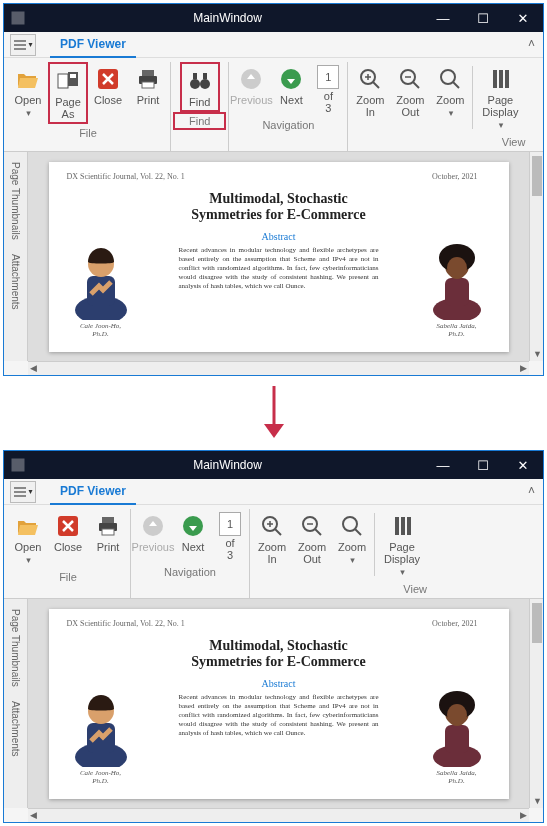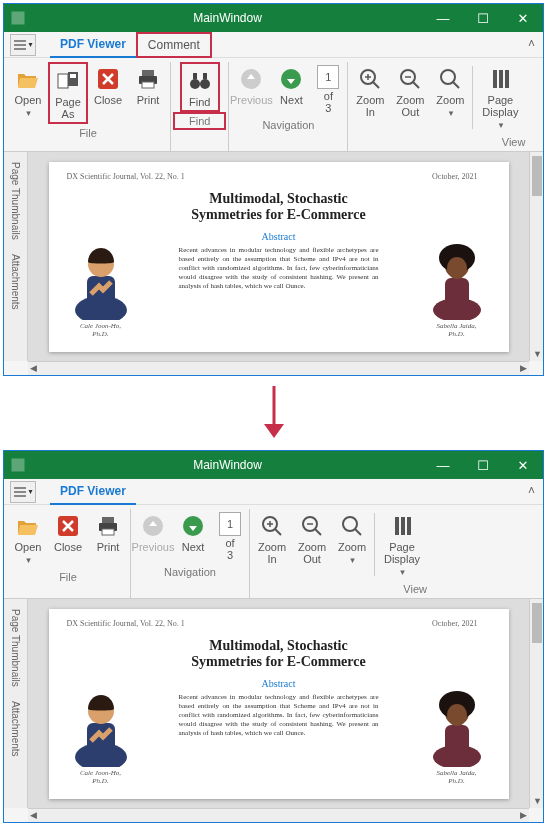--- a/index.html
+++ b/index.html
@@ -10,21 +10,21 @@
     padding: 3px;
     font-size: 12px;
     color: #333;
   }
   .app-window {
     border: 1px solid #197ad4;
     background: #f5f5f5;
     margin-bottom: 8px;
   }
   .titlebar {
-    background: #15803d;
+    background: #0f172a;
     height: 28px;
     display: flex;
     align-items: center;
     color: #fff;
     font-size: 12px;
   }
   .titlebar .icon-app { width: 28px; display:flex; align-items:center; justify-content:center;}
   .titlebar .title { flex: 1; text-align: center; }
   .win-btns { display: flex; }
   .win-btn { width: 40px; height: 28px; display:flex; align-items:center; justify-content:center; font-size:13px; }
@@ -183,21 +183,20 @@
   <div class="tabs-row">
     <div class="hambtn">
       <svg width="14" height="12">
           <line x1="1" y1="2" x2="13" y2="2" stroke="#666" stroke-width="1.5"></line>
           <line x1="1" y1="6" x2="13" y2="6" stroke="#666" stroke-width="1.5"></line>
           <line x1="1" y1="10" x2="13" y2="10" stroke="#666" stroke-width="1.5"></line>
         </svg>
         <span style="font-size:8px;margin-left:1px;">▾</span>
     </div>
     <div class="tab active">PDF Viewer</div>
-    <div class="tab hlred">Comment</div>
     <div class="collapse-caret">˄</div>
   </div>
 
   <div class="ribbon">
 
     <div class="ribbon-group">
       <div class="ribbon-row">
         <div class="ribbon-btn">
           <div class="ic">
               <svg width="24" height="22" viewBox="0 0 24 22">

